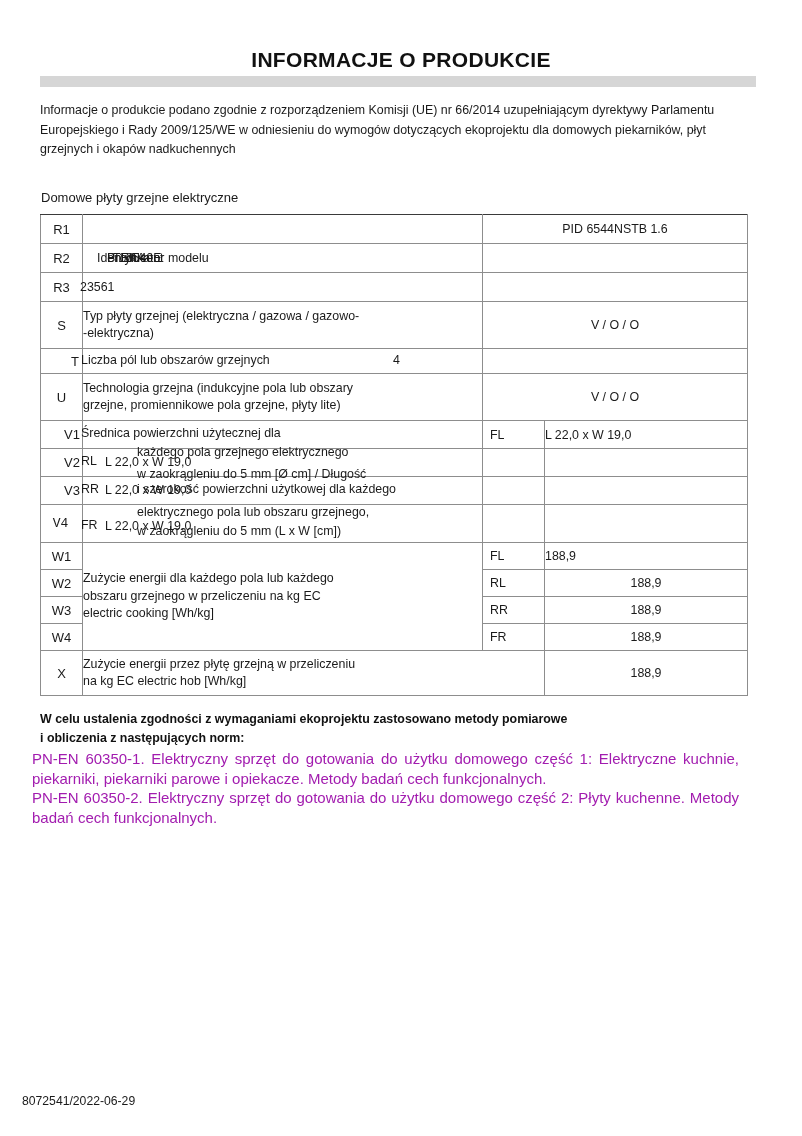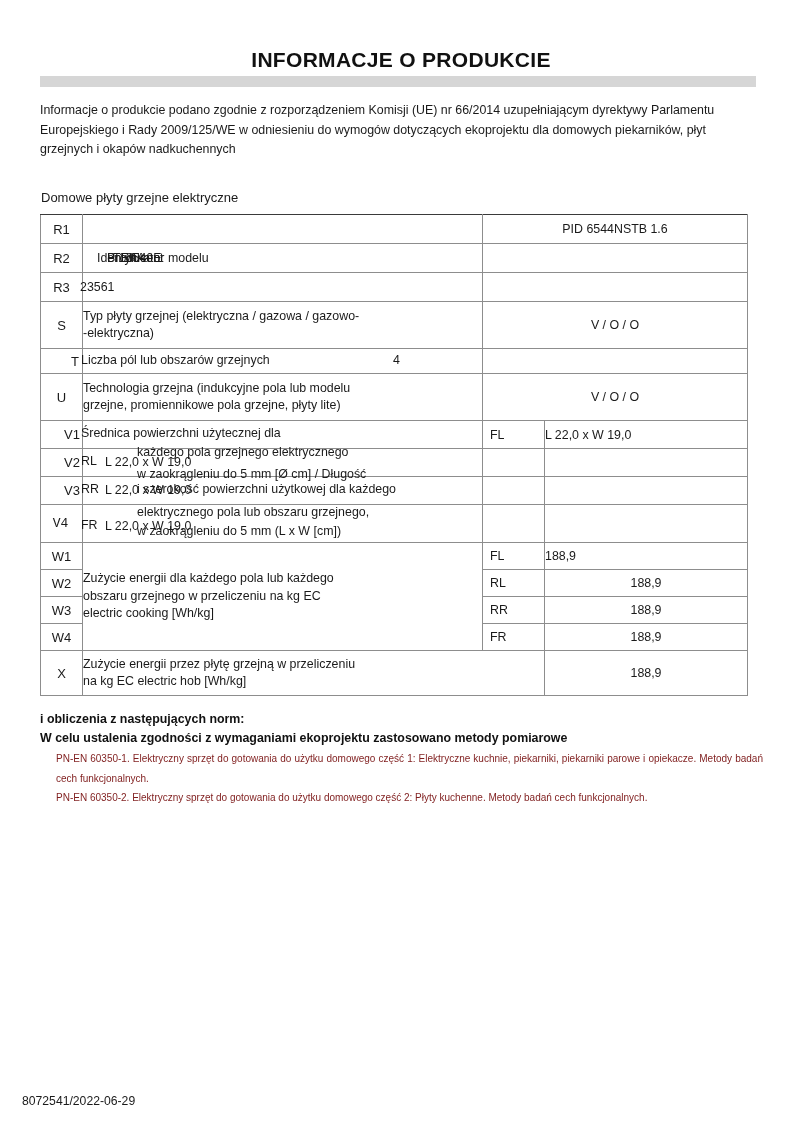--- a/index.html
+++ b/index.html
@@ -112,27 +112,27 @@
     top: 710px;
     width: 707px;
     font-size: 12.4px;
     font-weight: bold;
     line-height: 19px;
     text-align: justify;
     color: #111111;
   }
   .norms-body {
     position: absolute;
-    left: 56px;
+    left: 32px;
     top: 749px;
     width: 707px;
-    font-size: 10px;
+    font-size: 15px;
     line-height: 19.5px;
     text-align: justify;
-    color: #7f1d1d;
+    color: #a21caf;
   }
   .norms-body p { margin: 0; }
   .norms-body p.just { text-align: justify; }
   .doc-footer {
     position: absolute;
     left: 22px;
     top: 1094px;
     font-size: 12.2px;
     color: #1a1a1a;
   }
@@ -203,21 +203,21 @@
             <span class="ghost" style="left:-2px; top:4px;">Liczba pól lub obszarów grzejnych</span>
             <span class="ghost" style="left:310px; top:4px;">4</span>
           </div>
         </td>
         <td class="c-val pad" colspan="2"></td>
       </tr>
 
       <tr>
         <td class="c-code pad-c" style="height:46px">U</td>
         <td class="pad">
-          <span class="desc-txt">Technologia grzejna (indukcyjne pola lub modelu</span>
+          <span class="desc-txt">Technologia grzejna (indukcyjne pola lub obszary</span>
           <span class="desc-txt">grzejne, promiennikowe pola grzejne, płyty lite)</span>
         </td>
         <td class="c-val pad" colspan="2">V / O / O</td>
       </tr>
 
       <tr>
         <td class="c-code pad-c" style="height:27px; text-align:right; padding-right:2px;">V1</td>
         <td style="position:relative">
           <div class="ghost-wrap" style="height:27px">
             <span class="ghost" style="left:-2px; top:5px;">Średnica powierzchni użytecznej dla</span>
@@ -309,22 +309,22 @@
           <span class="desc-txt">Zużycie energii przez płytę grzejną w przeliczeniu</span>
           <span class="desc-txt">na kg EC electric hob [Wh/kg]</span>
         </td>
         <td class="c-val pad">188,9</td>
       </tr>
 
     </tbody>
   </table>
 
   <div class="norms-head">
+    <div>W celu ustalenia zgodności z wymaganiami ekoprojektu zastosowano metody pomiarowe</div>
     <div style="text-align:left">i obliczenia z następujących norm:</div>
-    <div>W celu ustalenia zgodności z wymaganiami ekoprojektu zastosowano metody pomiarowe</div>
   </div>
 
   <div class="norms-body">
     <p>PN-EN 60350-1. Elektryczny sprzęt do gotowania do użytku domowego część 1: Elektryczne kuchnie, piekarniki, piekarniki parowe i opiekacze. Metody badań cech funkcjonalnych.</p>
     <p class="just">PN-EN 60350-2. Elektryczny sprzęt do gotowania do użytku domowego część 2: Płyty kuchenne. Metody badań cech funkcjonalnych.</p>
   </div>
 
   <div class="doc-footer">8072541/2022-06-29</div>
 
 </div>

